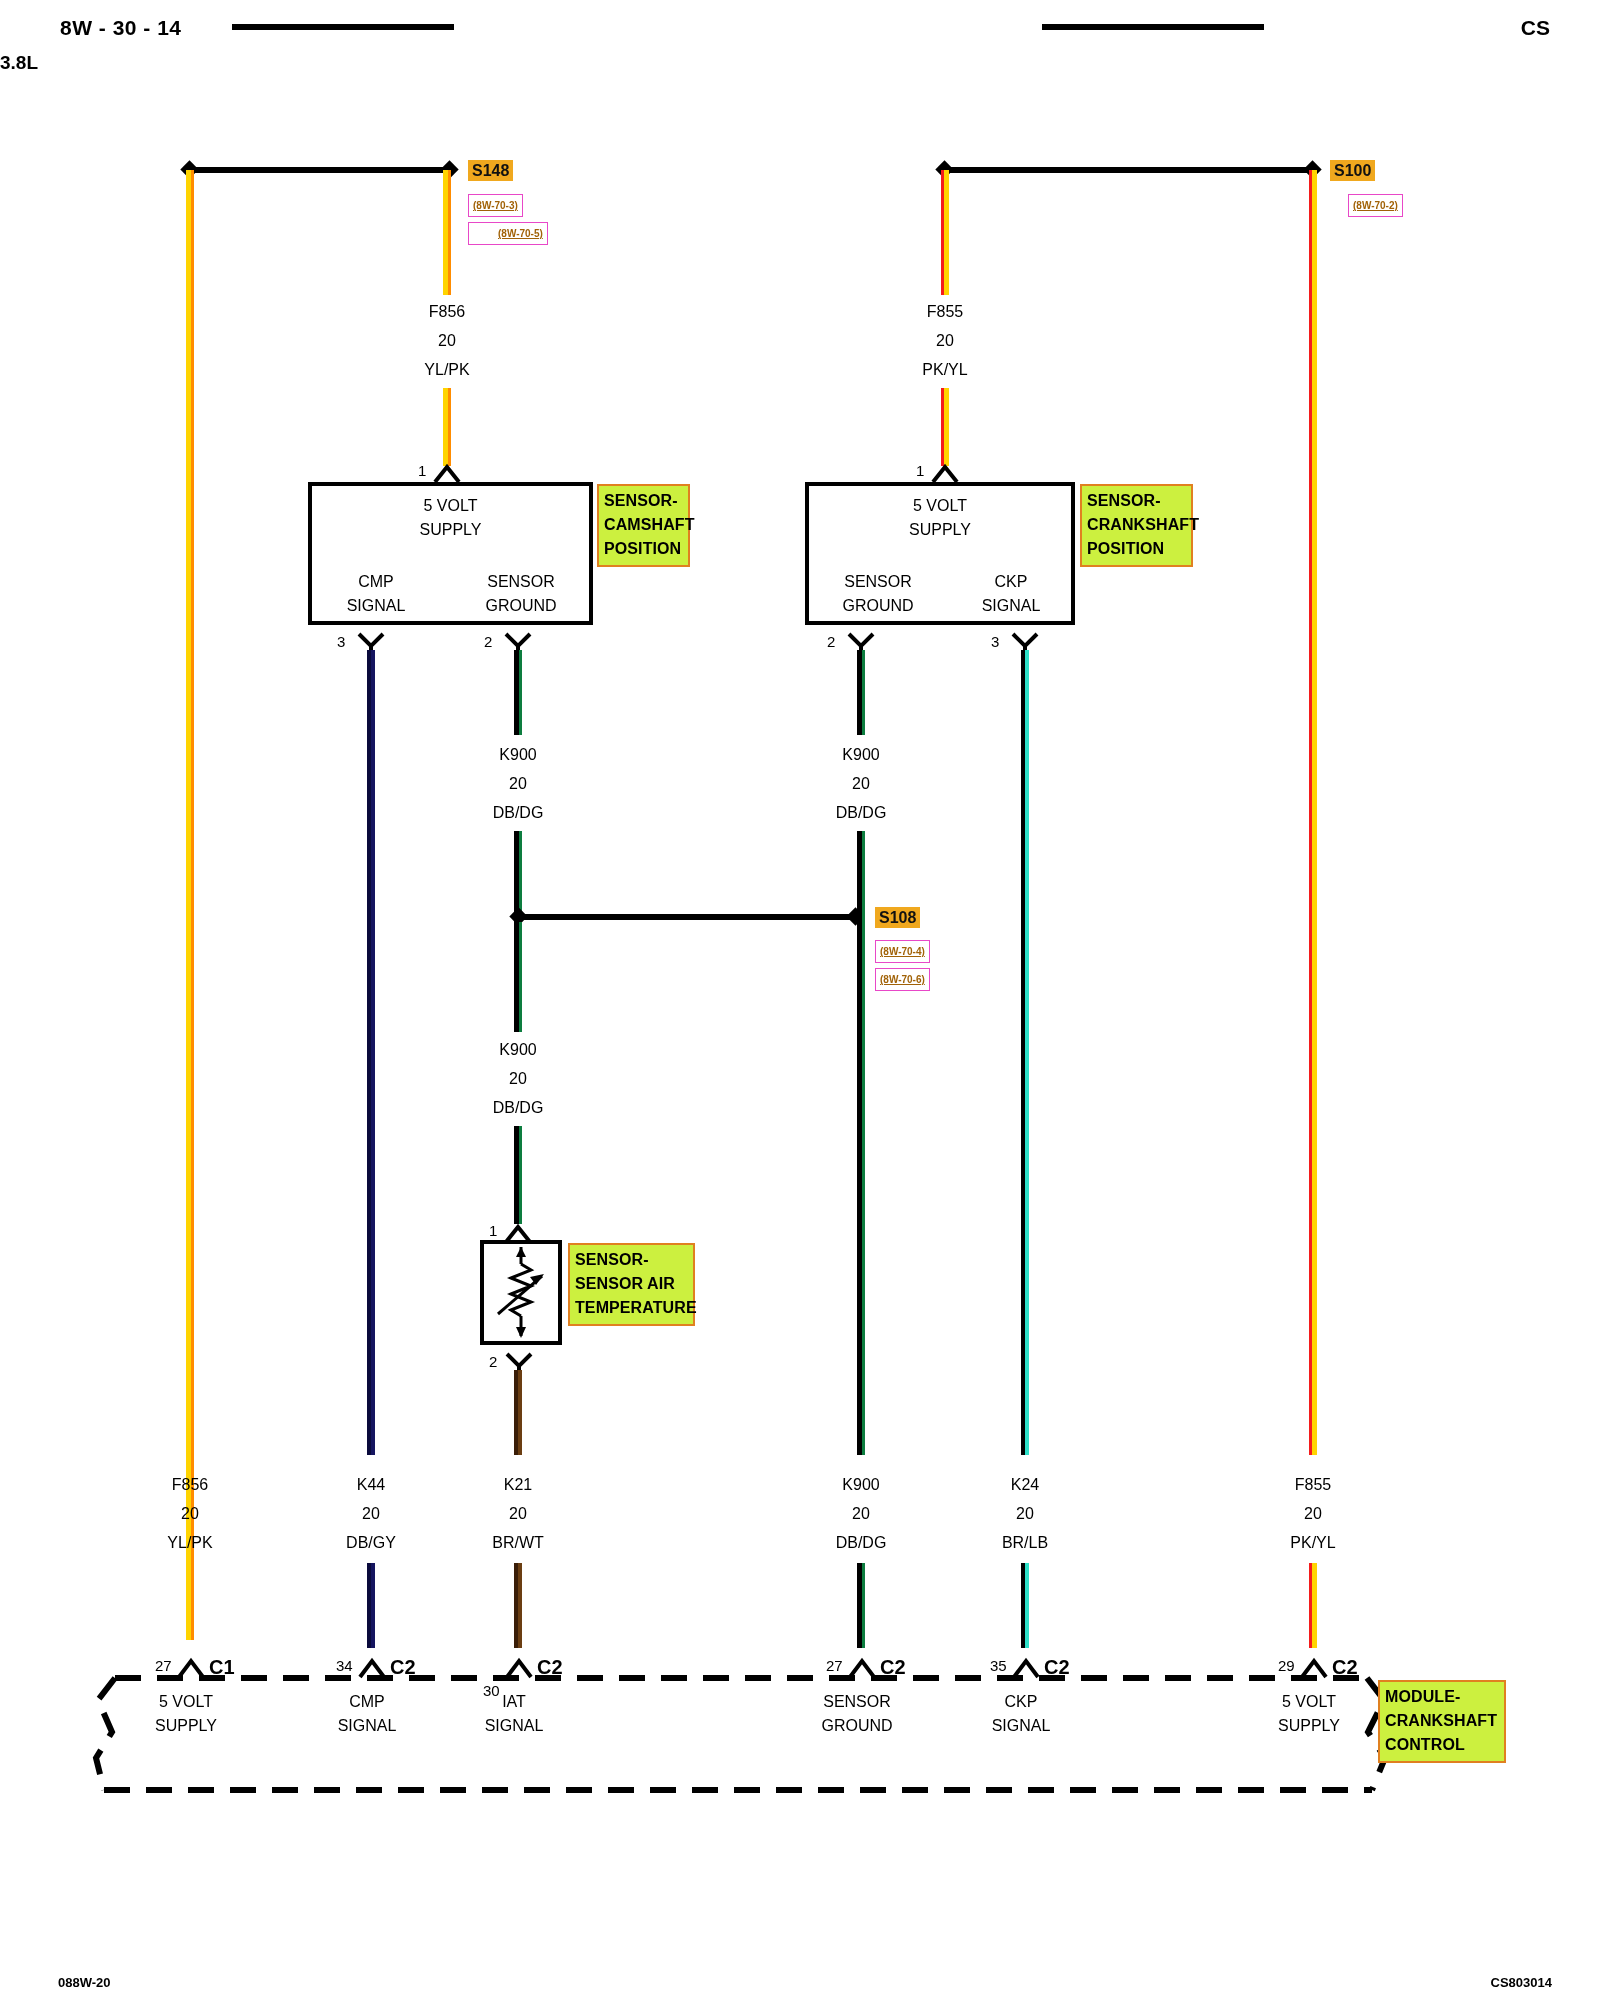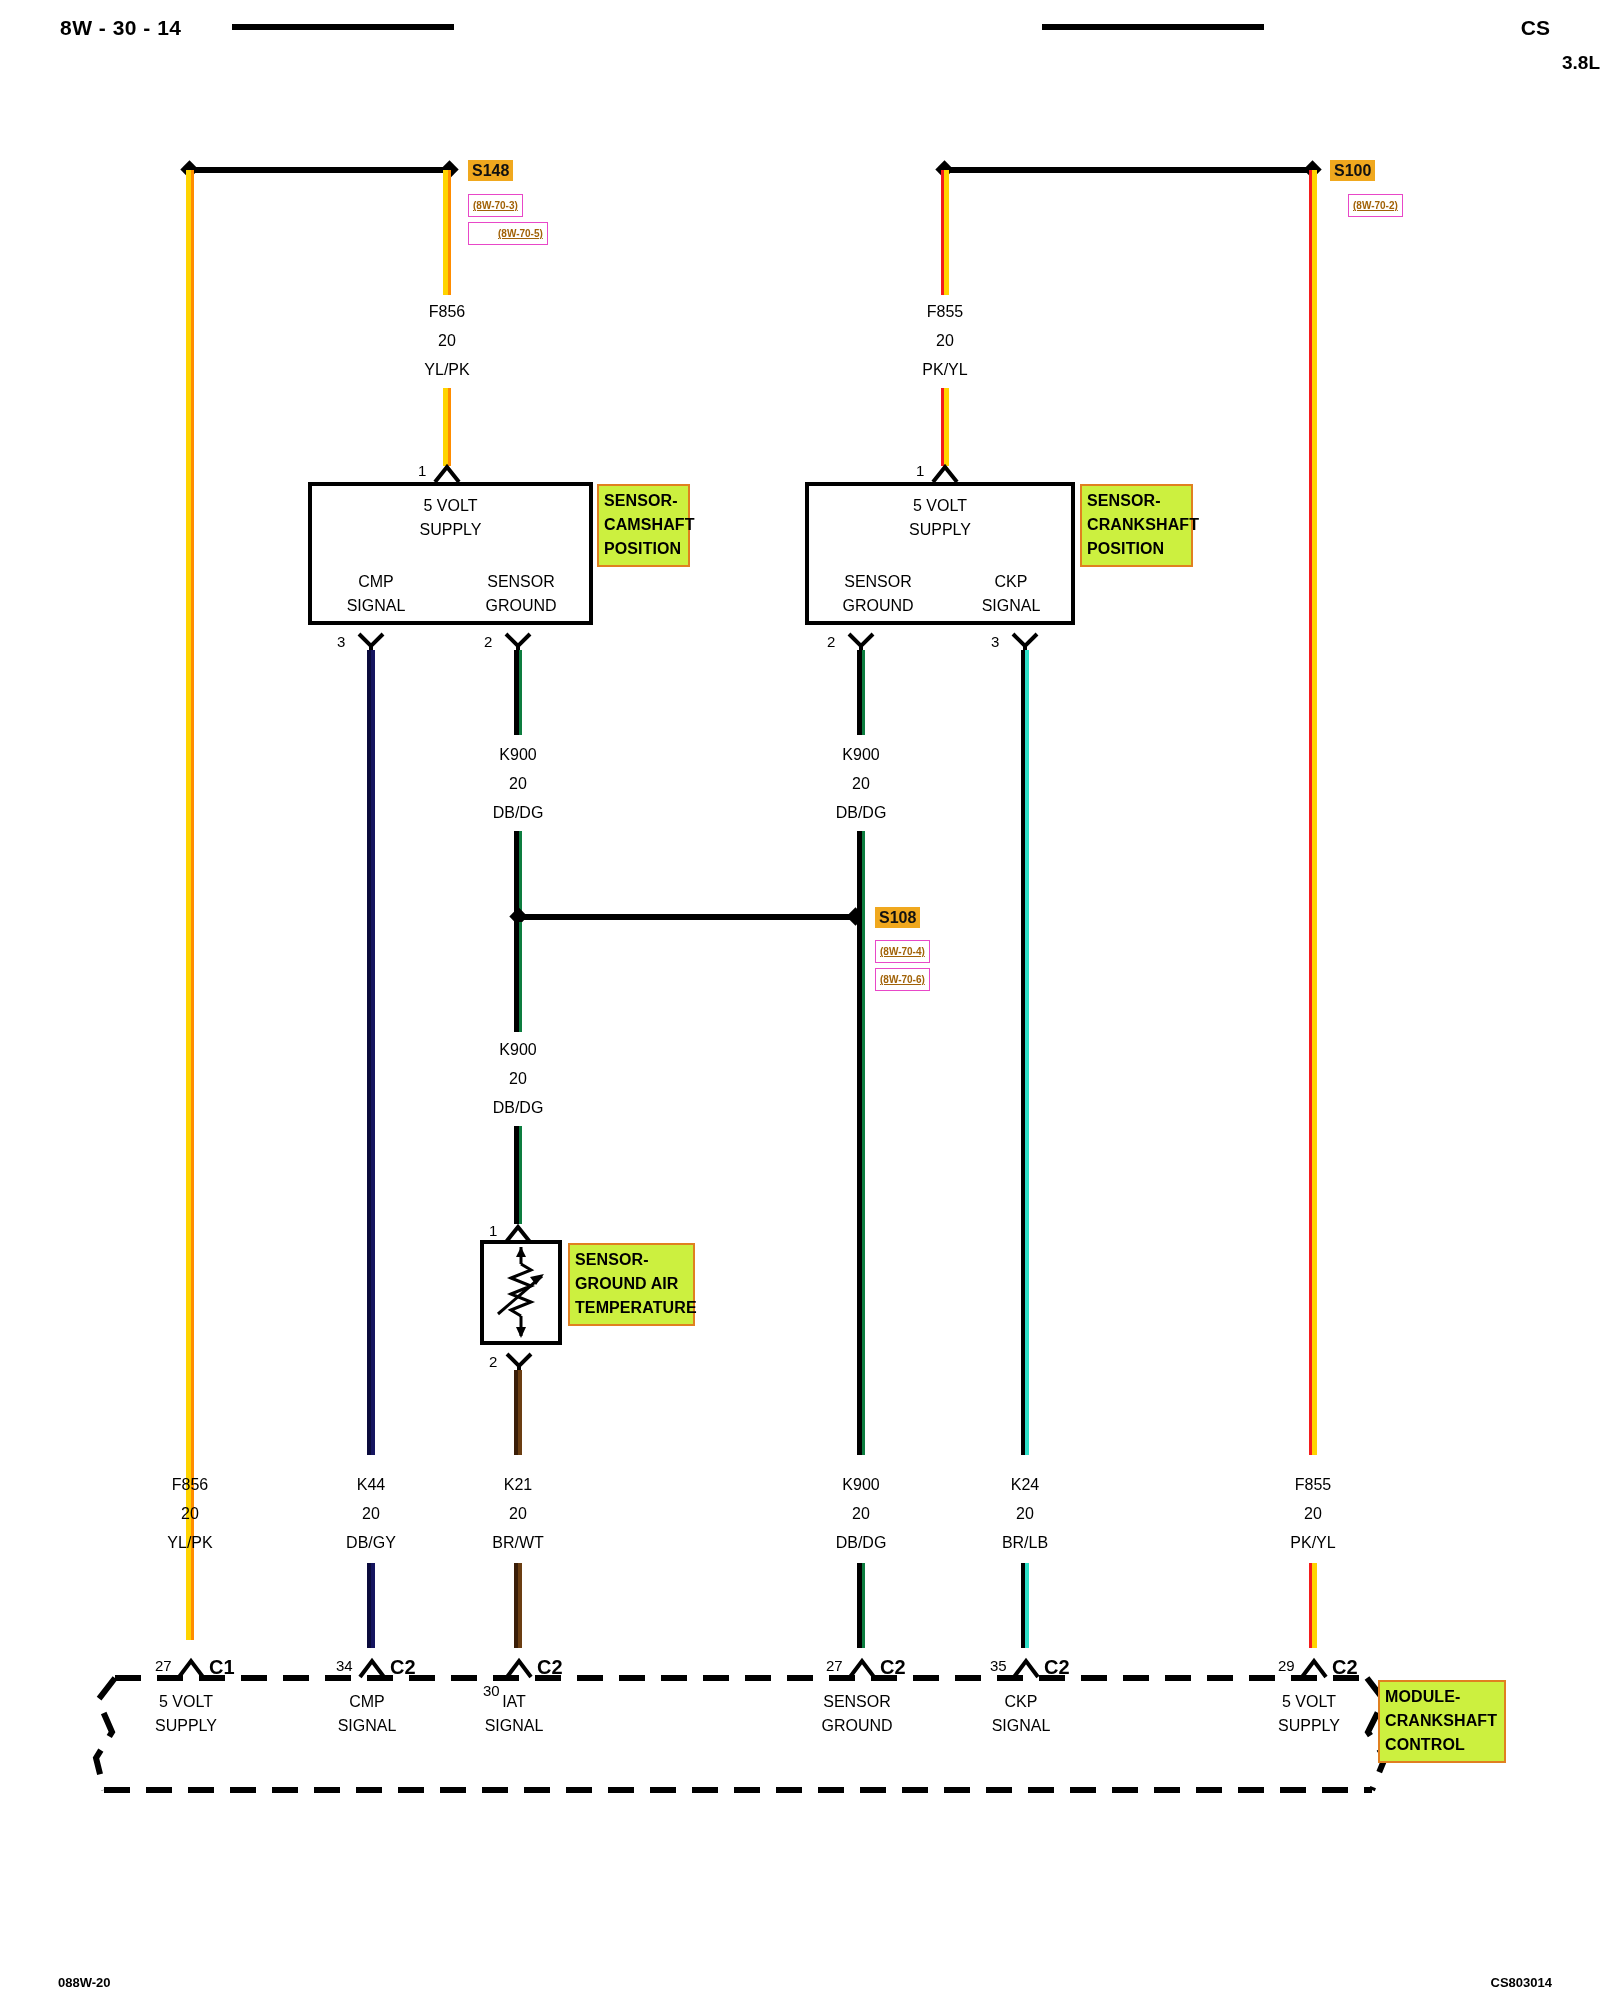--- a/index.html
+++ b/index.html
@@ -6,21 +6,21 @@
   body{width:1600px;height:2000px;position:relative;
        font-family:"Liberation Sans",sans-serif;color:#000;
        -webkit-font-smoothing:none;}
   .stage{position:absolute;left:0;top:0;width:1600px;height:2000px;overflow:hidden;}
 
   
   .hdr{position:absolute;top:8px;left:0;width:1600px;height:40px;}
   .hdr-left{position:absolute;left:60px;top:8px;font-size:21px;font-weight:bold;letter-spacing:.5px;}
   .hdr-right{position:absolute;right:50px;top:8px;font-size:21px;font-weight:bold;}
   .hdr-title{position:absolute;left:0;top:8px;width:1600px;text-align:center;font-size:21px;font-weight:bold;}
-  .hdr-sub{position:absolute;left:0;top:44px;width:1600px;text-align:right;font-size:19px;font-weight:bold;}
+  .hdr-sub{position:absolute;left:0;top:44px;width:1600px;text-align:left;font-size:19px;font-weight:bold;}
   .hdr-rule{position:absolute;height:6px;background:#000;top:16px;}
   .hdr-rule.l{left:232px;width:222px;}
   .hdr-rule.r{left:1042px;width:222px;}
 
   
   .ftr{position:absolute;bottom:10px;font-size:13px;font-weight:bold;}
   .ftr.l{left:58px;}
   .ftr.r{right:48px;}
 
   
@@ -187,21 +187,21 @@
       <polyline points="37,20 47,26 27,34 47,42 27,50 47,58 27,66 37,72" fill="none" stroke="#000" stroke-width="3"></polyline>
       <line x1="37" y1="72" x2="37" y2="92" stroke="#000" stroke-width="3"></line>
       <polygon points="37,3 32,13 42,13" fill="#000"></polygon>
       <polygon points="37,94 32,83 42,83" fill="#000"></polygon>
       <line x1="14" y1="70" x2="58" y2="32" stroke="#000" stroke-width="3"></line>
       <polygon points="60,30 46,33 52,41" fill="#000"></polygon>
     </svg>
   </div>
   <div class="callout" style="left:568px;top:1243px;width:127px;">
     <div>SENSOR-</div>
-    <div>GROUND AIR</div>
+    <div>SENSOR AIR</div>
     <div>TEMPERATURE</div>
   </div>
 
   <div class="conn" style="left:503px;top:1352px;">
     <svg width="32" height="24" viewBox="0 0 32 24">
         <polyline points="4,2 16,14 28,2" fill="none" stroke="#000" stroke-width="4"></polyline>
         <line x1="16" y1="14" x2="16" y2="24" stroke="#000" stroke-width="4"></line>
       </svg>
   </div>
   <div class="pin" style="left:489px;top:1353px;">2</div>

